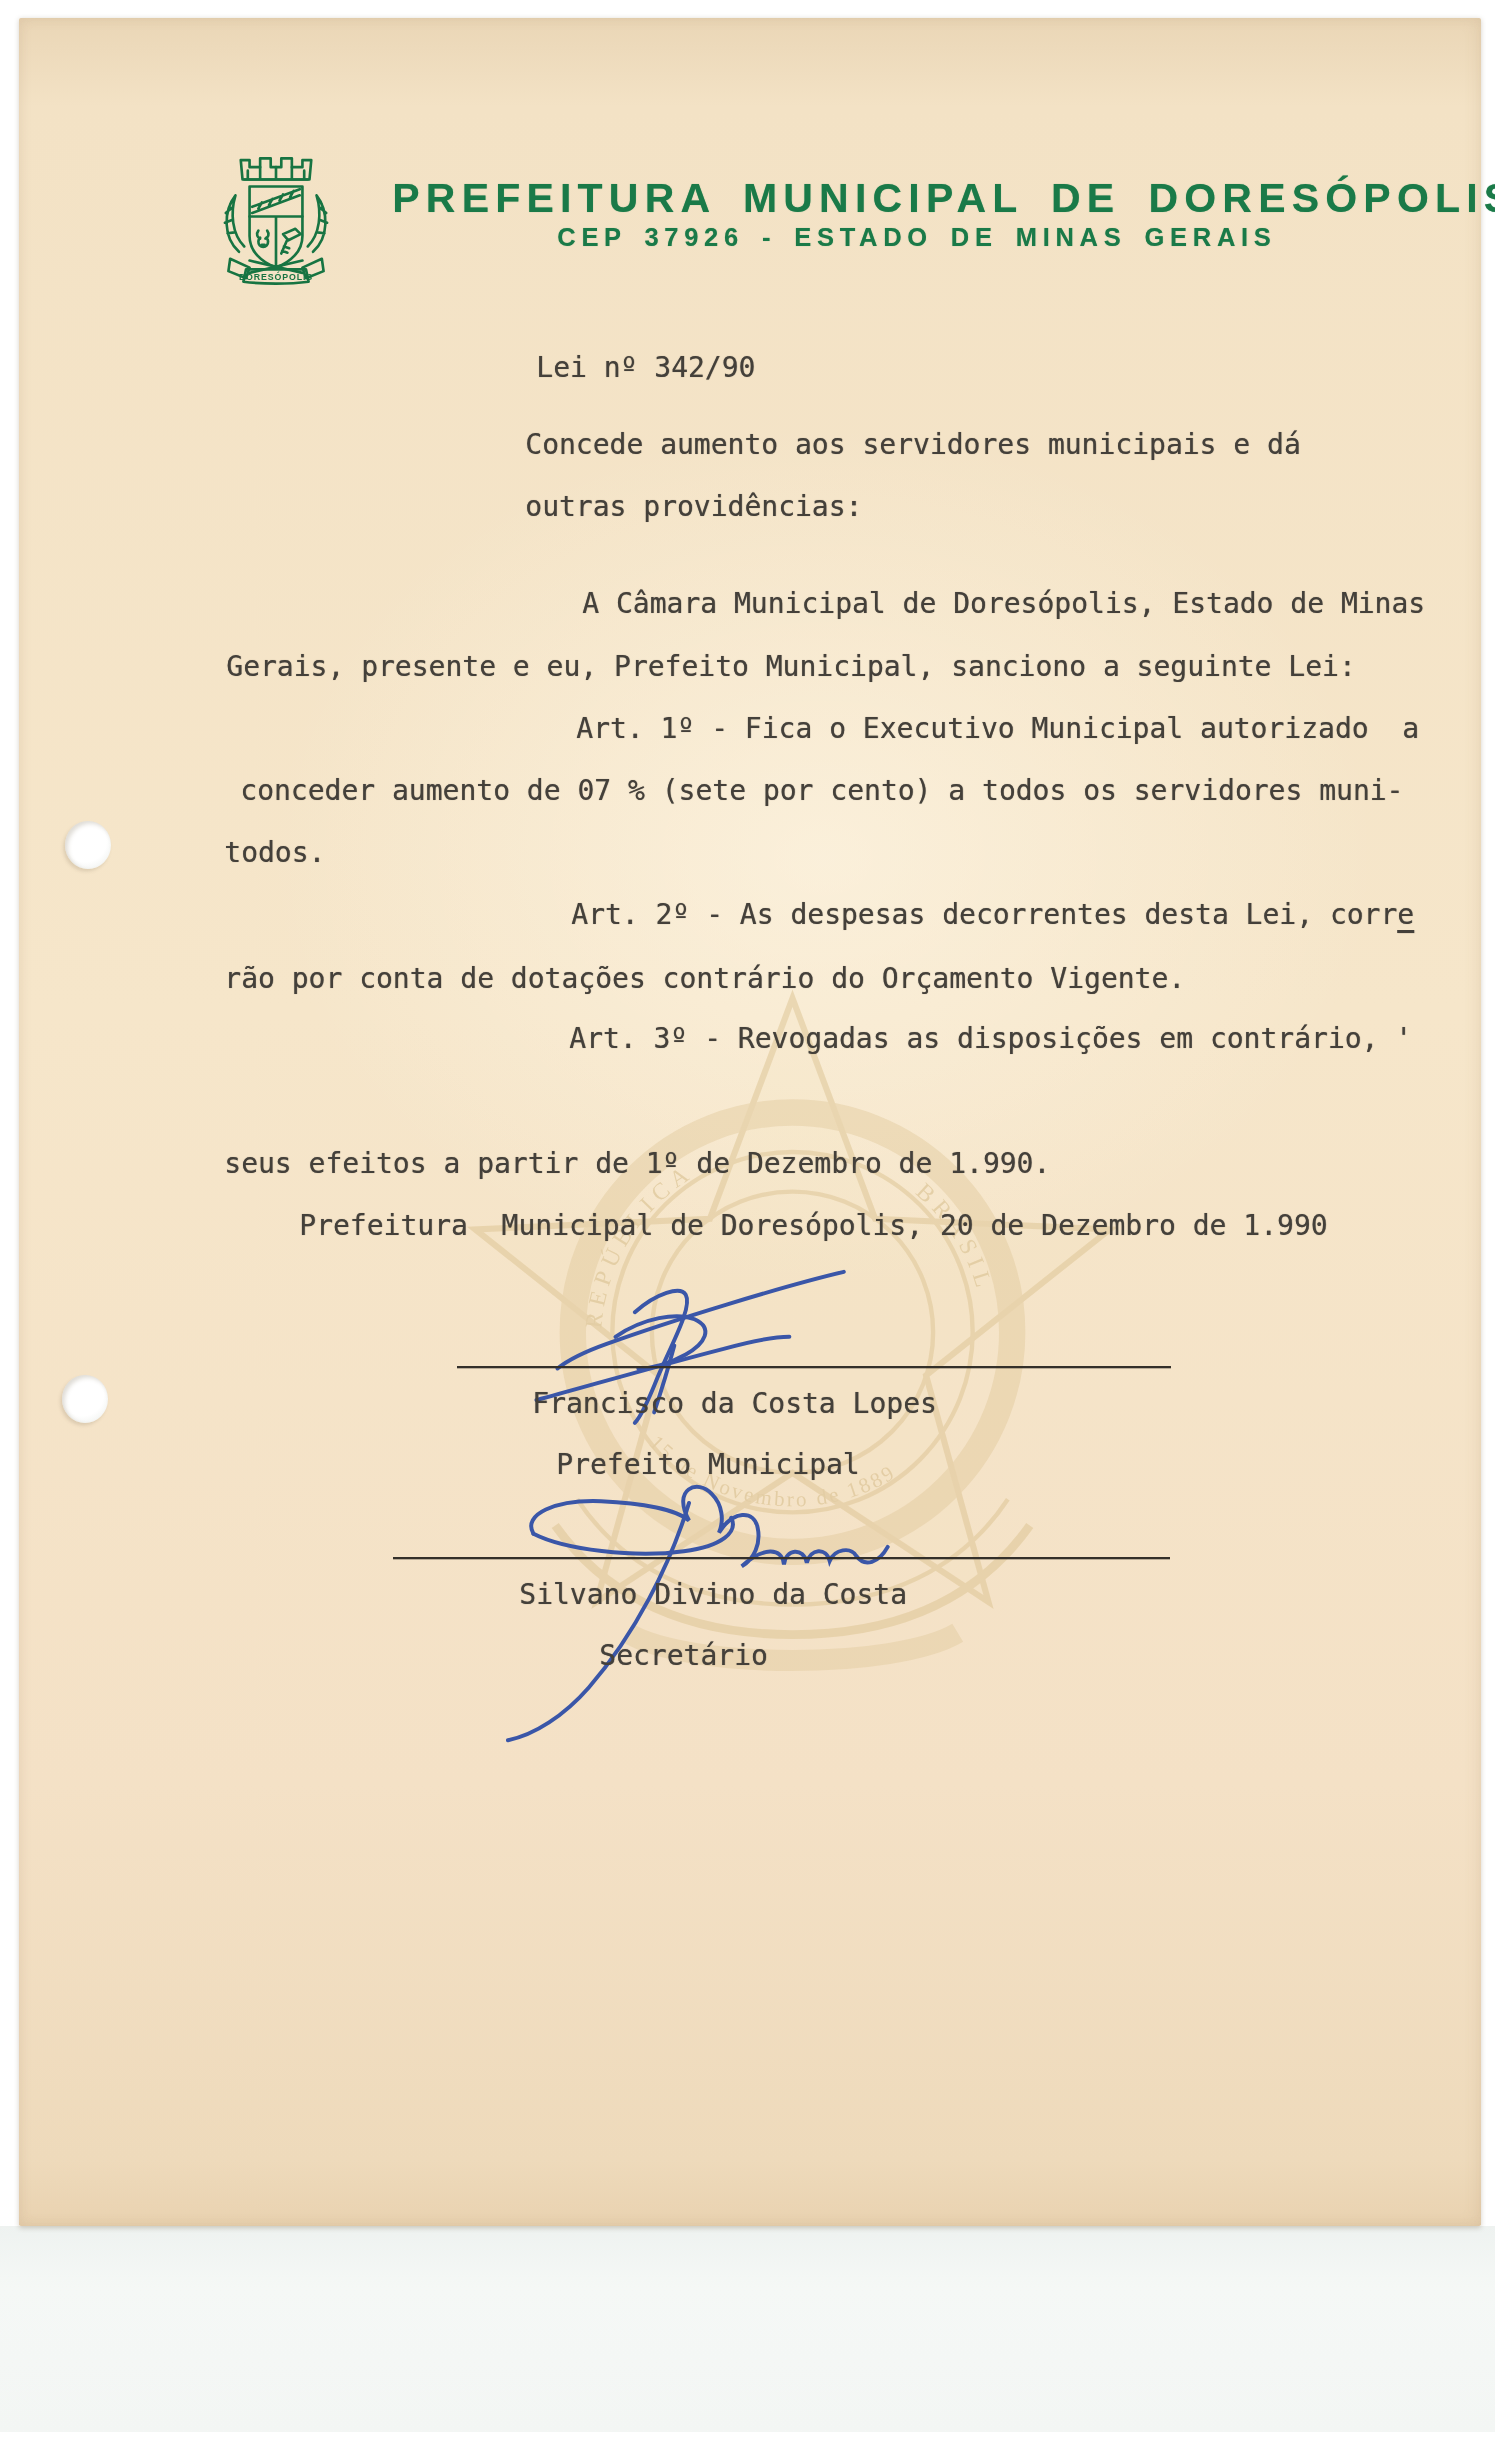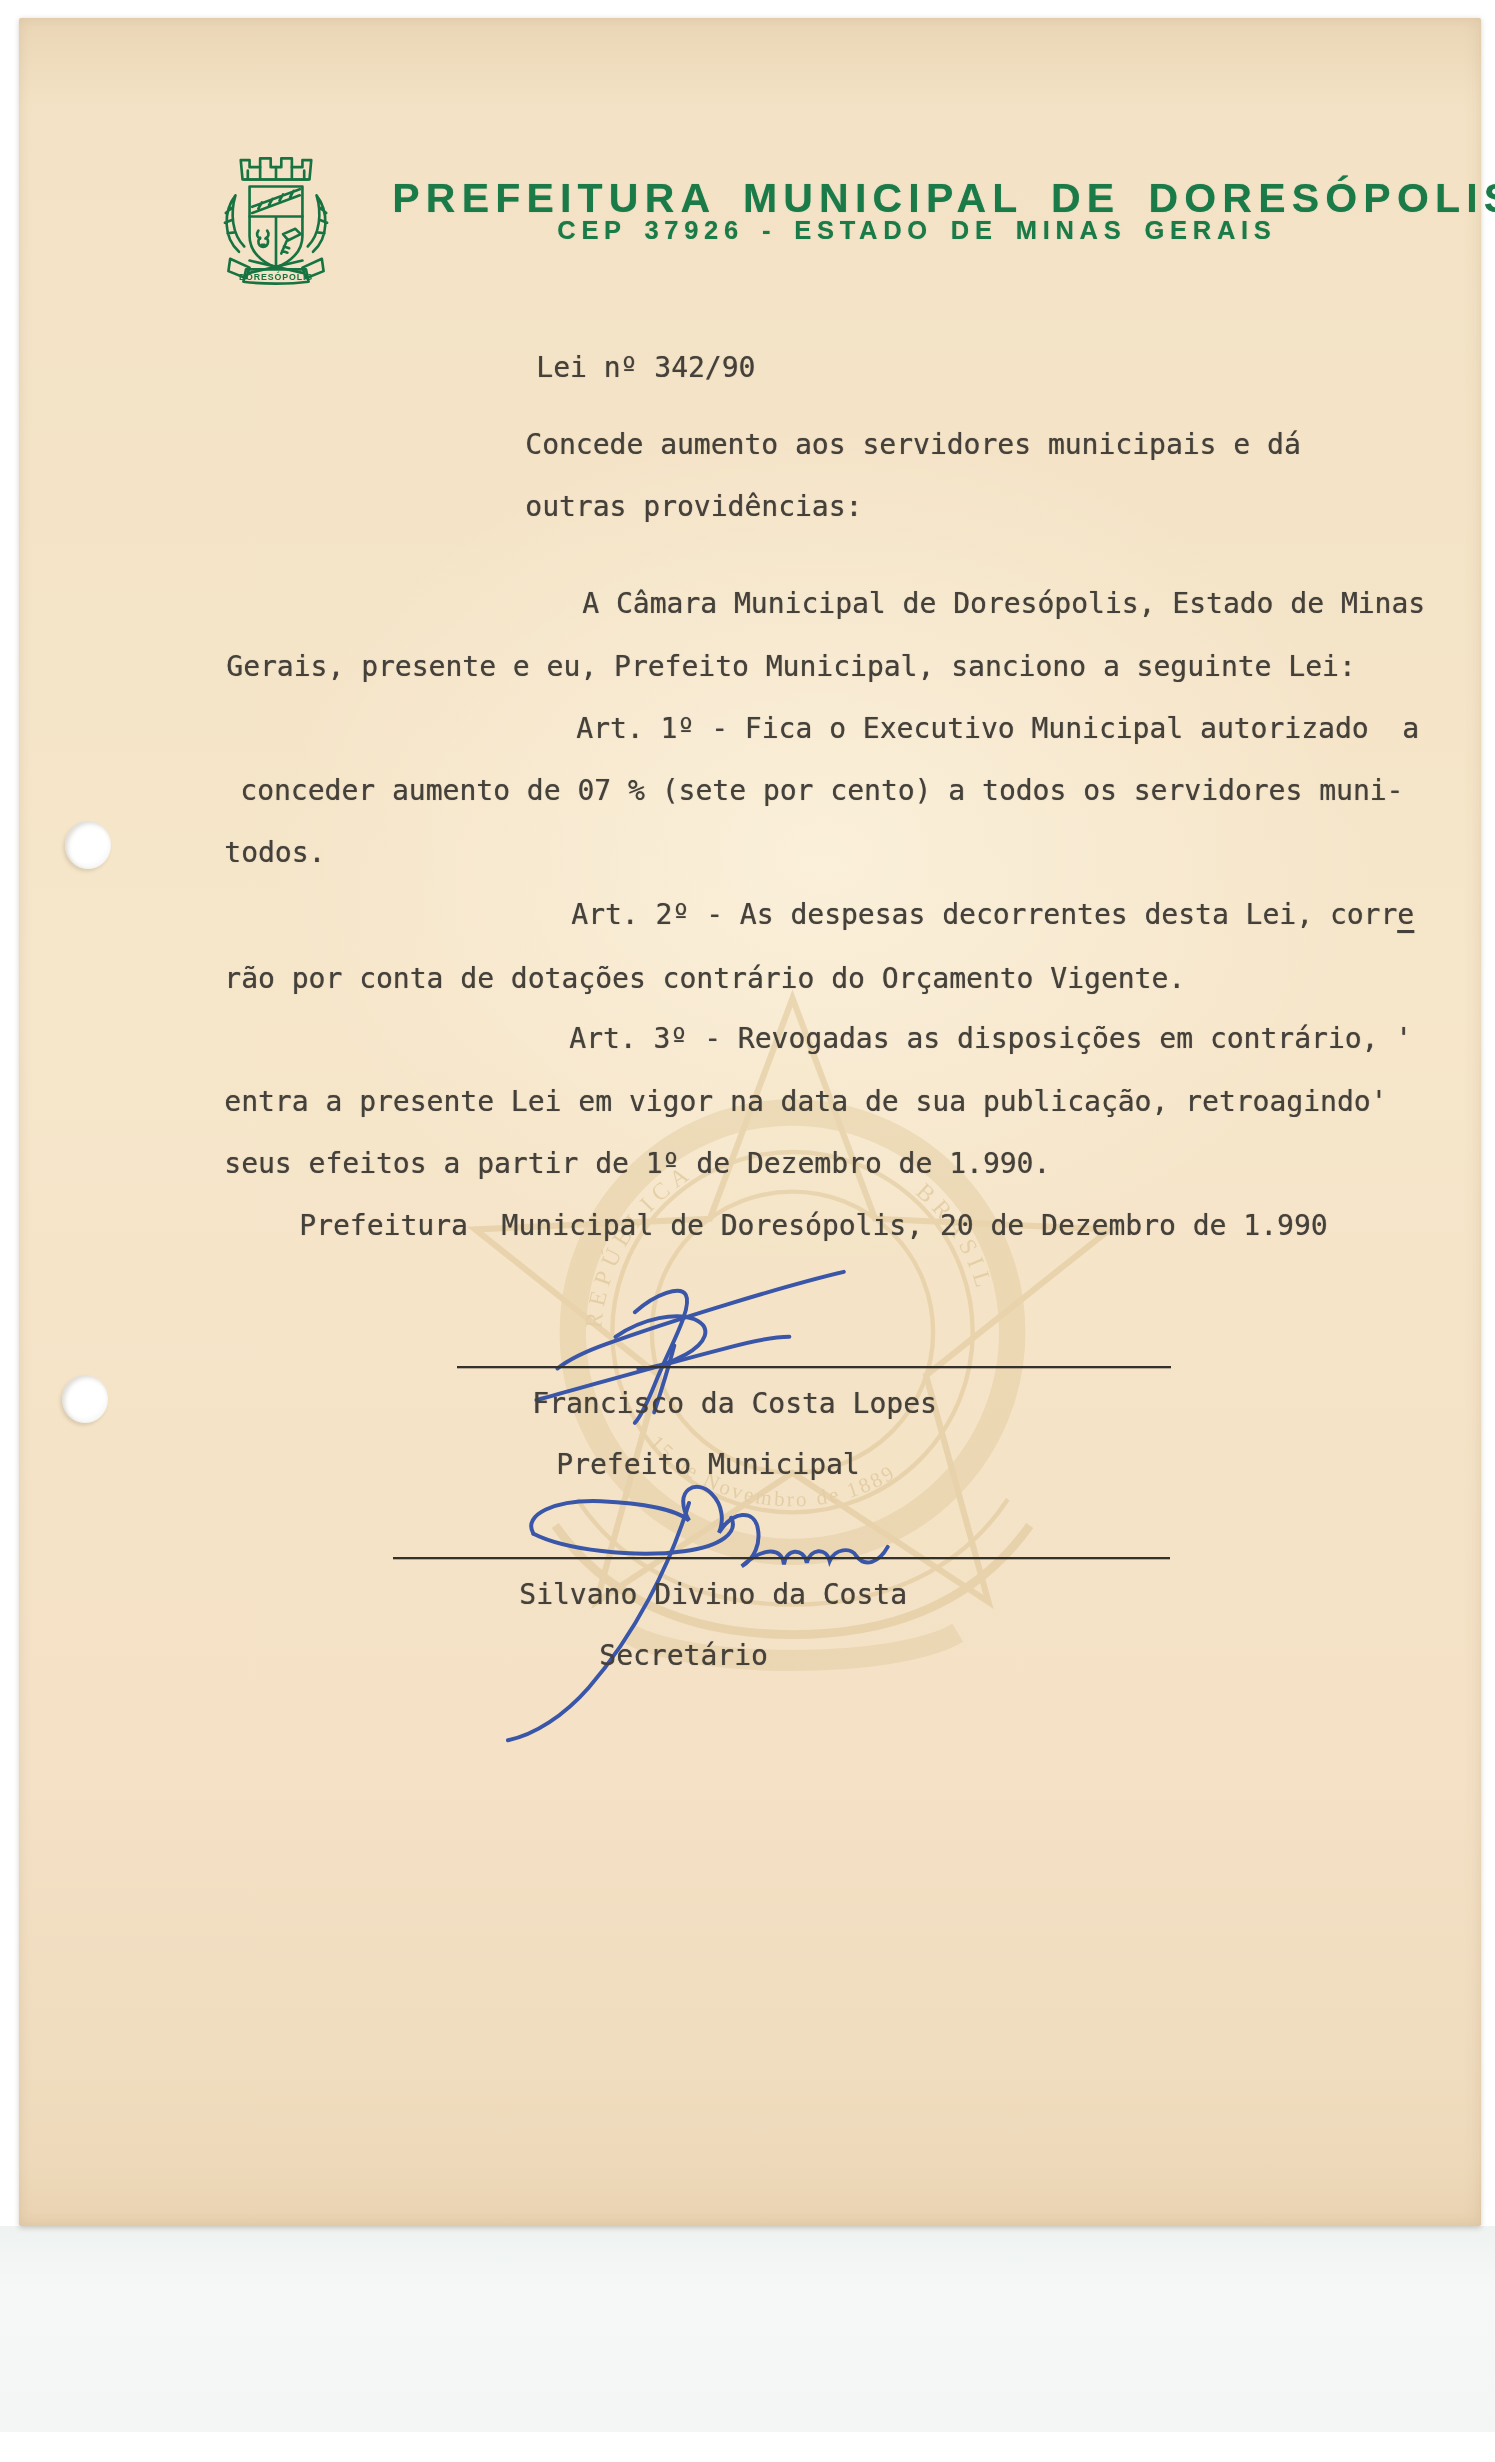--- a/index.html
+++ b/index.html
@@ -10,21 +10,21 @@
   .paper{position:absolute;left:19.3px;top:17.6px;width:1462px;height:2208px;border-radius:1.8px;
          background:
            radial-gradient(ellipse 791px 616px at 55% 38%, rgba(255,248,232,0.55), rgba(255,248,232,0) 70%),
            linear-gradient(180deg,#ead6b6 0%,#f3e2c5 4%,#f6e6ca 45%,#f4e1c6 80%,#eedabb 97%,#e9d2b0 100%);
          box-shadow:0 1.8px 5.3px rgba(90,70,40,0.25), inset -4.4px 0 14px rgba(150,120,80,0.10), inset 3.5px 0 10.6px rgba(150,120,80,0.07);}
   
   .lh-title{position:absolute;left:373px;top:157px;color:#1a7a48;
             font-family:"Liberation Sans", sans-serif;font-weight:bold;font-size:41px;
             letter-spacing:6.2px;word-spacing:10.6px;white-space:pre;
             text-shadow:0 0 0.9px rgba(26,122,72,0.55);}
-  .lh-subtitle{position:absolute;left:538px;top:198px;color:#1a7a48;
+  .lh-subtitle{position:absolute;left:538px;top:205px;color:#1a7a48;
             font-family:"Liberation Sans", sans-serif;font-weight:bold;font-size:25.5px;
             letter-spacing:5.7px;word-spacing:5.3px;white-space:pre;
             text-shadow:0 0 0.9px rgba(26,122,72,0.5);}
   .crest{position:absolute;left:190px;top:128px;}
   
   .tw{position:absolute;font-size:28px;line-height:35px;color:#44403a;white-space:pre;
       text-shadow:0 0 0.9px rgba(68,64,58,0.55), 0.4px 0.4px 0 rgba(68,64,58,0.25);}
   .u{text-decoration:underline;text-decoration-thickness:2.6px;text-underline-offset:6.2px;}
   
   .sigrule{position:absolute;height:0;border-top:2.6px solid #34302a;
@@ -100,21 +100,20 @@
     <div class="tw" style="left:207px;top:631px;">Gerais, presente e eu, Prefeito Municipal, sanciono a seguinte Lei:</div>
 
     <div class="tw" style="left:557px;top:693px;">Art. 1º - Fica o Executivo Municipal autorizado  a</div>
     <div class="tw" style="left:205px;top:755px;margin-left:16px;">conceder aumento de 07 % (sete por cento) a todos os servidores muni-</div>
     <div class="tw" style="left:205px;top:817px;">todos.</div>
 
     <div class="tw" style="left:552px;top:879px;"><span>Art. 2º - As despesas decorrentes desta Lei, corr</span><span class="u">e</span></div>
     <div class="tw" style="left:205px;top:943px;">rão por conta de dotações contrário do Orçamento Vigente.</div>
 
     <div class="tw" style="left:550px;top:1003px;">Art. 3º - Revogadas as disposições em contrário, '</div>
-    <div class="tw" style="left:205px;top:1066px;">entra a presente Lei em vigor na data de sua publicação, retroagindo'</div>
     <div class="tw" style="left:205px;top:1128px;">seus efeitos a partir de 1º de Dezembro de 1.990.</div>
 
     <div class="tw" style="left:280px;top:1190px;">Prefeitura  Municipal de Doresópolis, 20 de Dezembro de 1.990</div>
 
     <svg class="sig-svg" style="left:475px;top:1231px;" width="387" height="202" viewBox="0 0 440 230">
       <g stroke="#3a56a8" stroke-width="4.5" fill="none" stroke-linecap="round">
         <path d="M398,26 C330,42 200,82 128,108 C100,118 82,128 72,136"></path>
         <path d="M160,72 C185,50 212,42 218,52 C226,66 202,108 186,146 C174,176 166,192 160,198"></path>
         <path d="M138,100 C170,78 208,72 228,80 C250,90 240,108 218,120 C198,131 178,136 164,136"></path>
         <path d="M48,172 C100,158 190,132 260,114 C296,104 322,100 336,100"></path>

